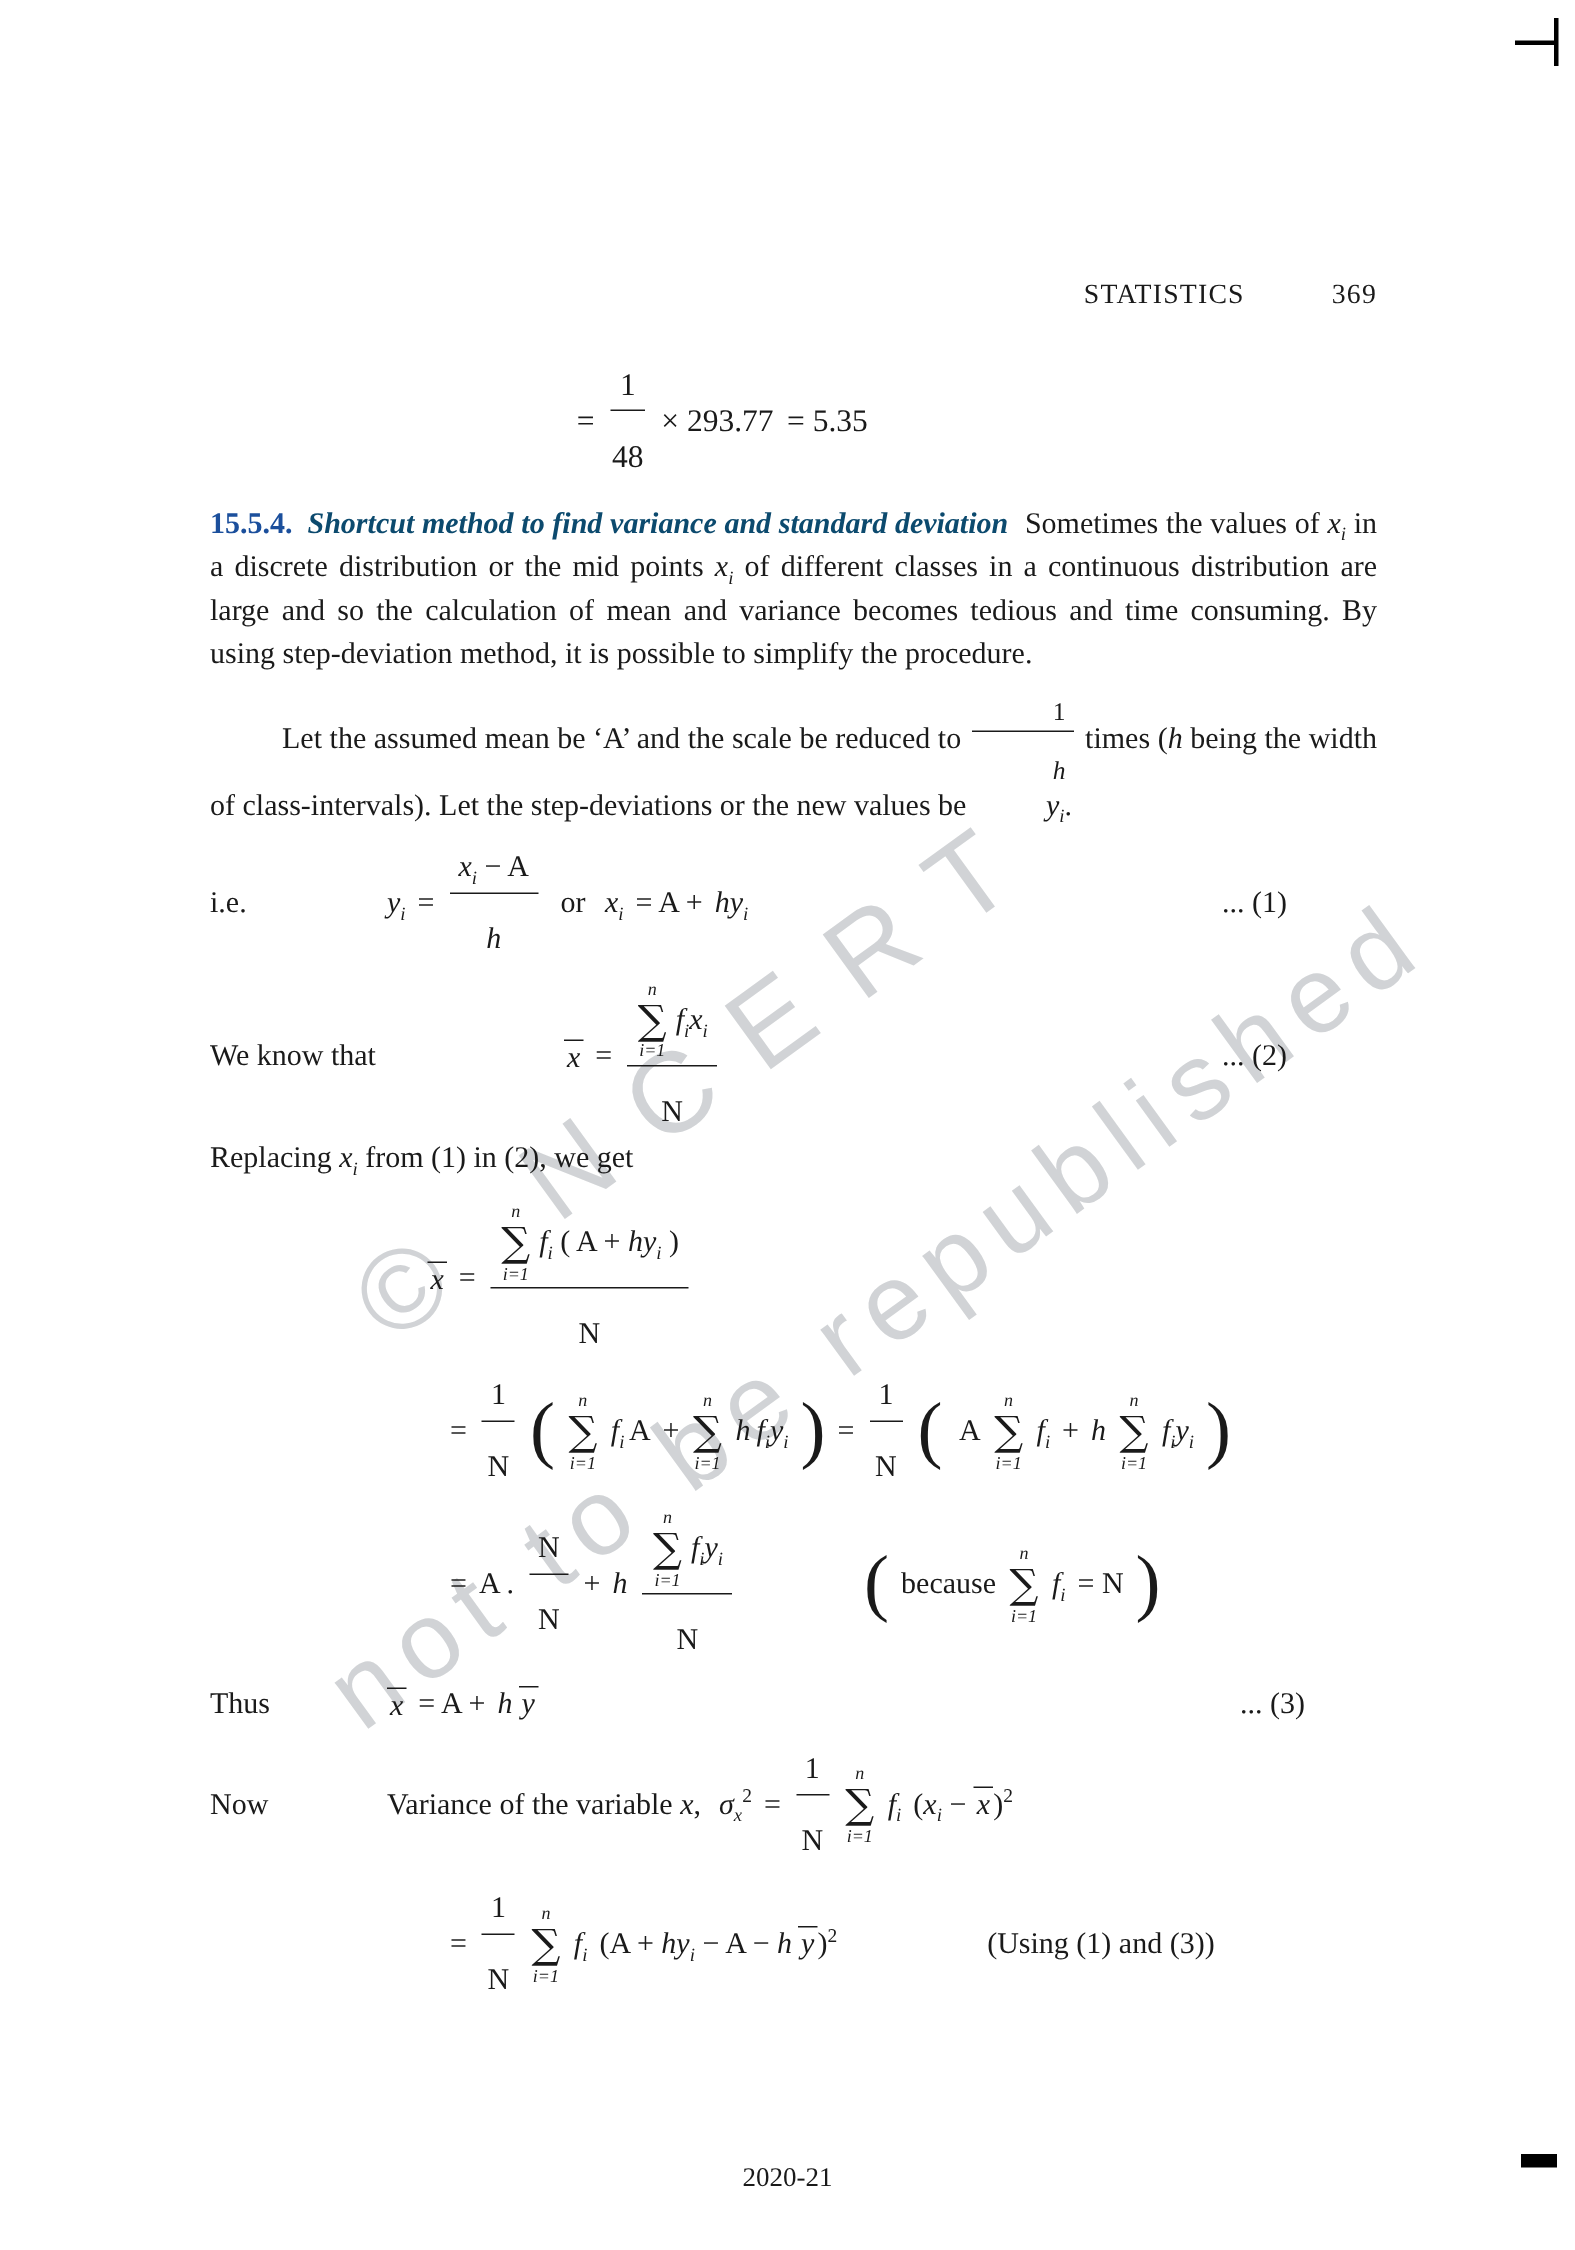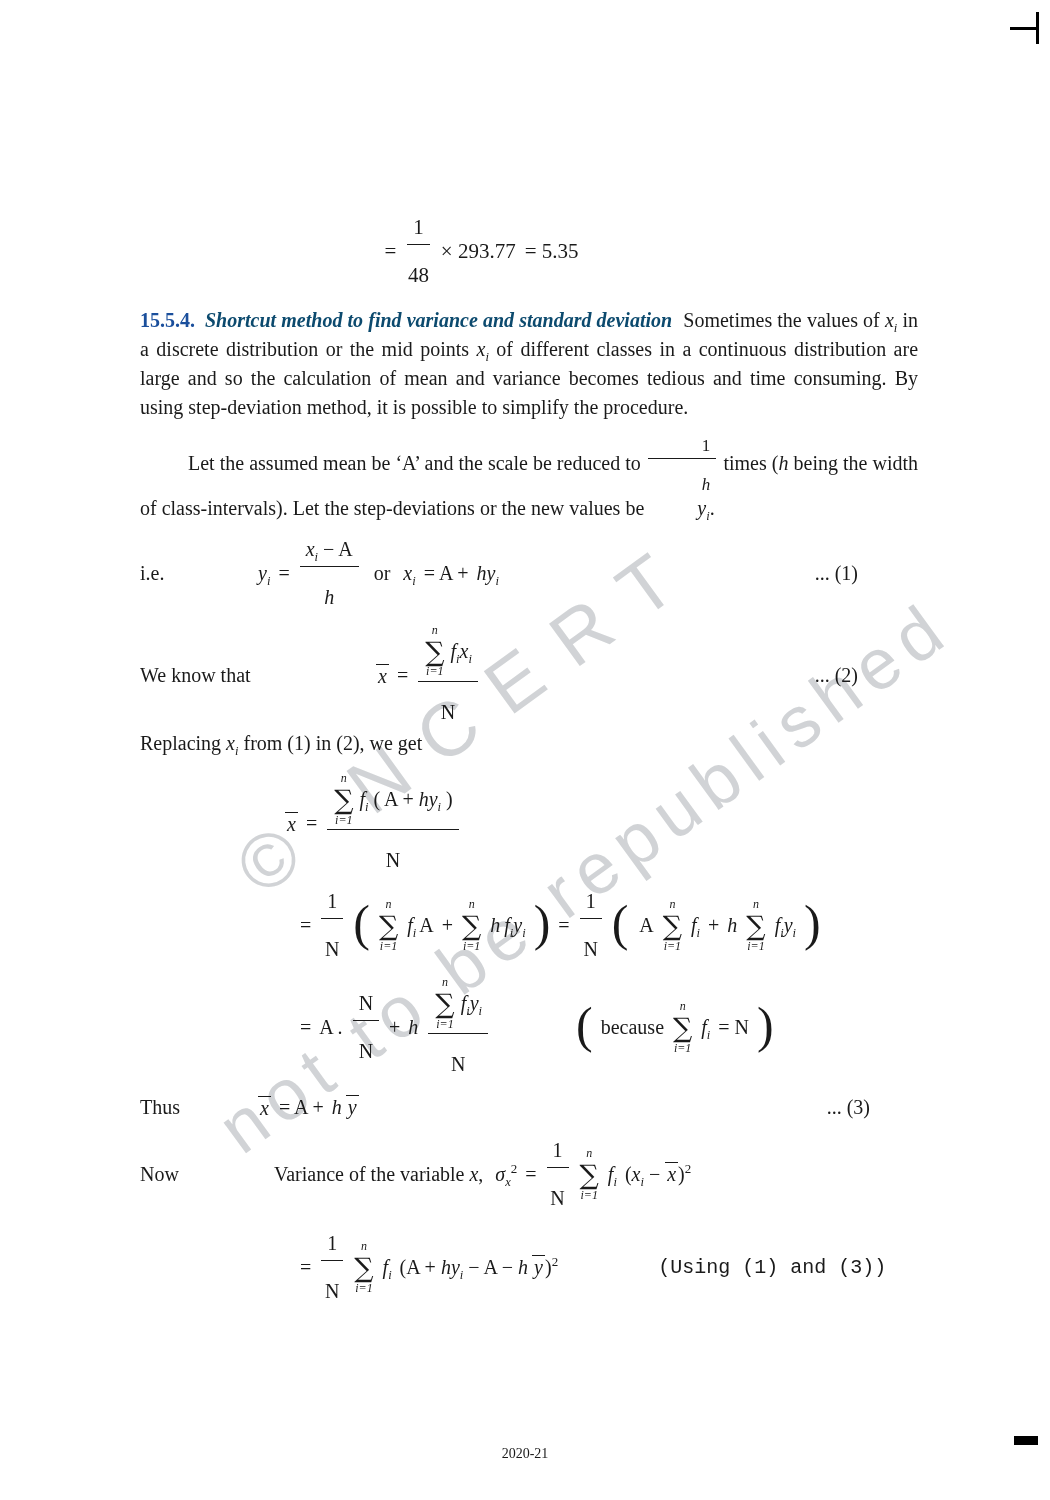--- a/index.html
+++ b/index.html
@@ -69,42 +69,46 @@
   .eqrow { display:flex; align-items:center; margin-top:12px; }
   .eqlabel { flex:0 0 118px; }
   .eqlabel.wide { flex-basis:150px; }
   .formula { display:inline-flex; align-items:center; gap:8px; }
   .tallrow .formula { margin-left:86px; }
   .eqnum { margin-left:auto; margin-right:60px; }
 
   .deq { display:flex; align-items:center; gap:8px; margin-top:12px; margin-left:160px; }
   .deq.first { margin-left:145px; margin-top:14px; }
   .because-group { margin-left:78px; display:inline-flex; align-items:center; gap:8px; }
-  .using-note { margin-left:92px;font-family:Liberation Mono, monospace; }
-  .now-text { margin-left:16px; margin-right:12px;font-family:Liberation Serif, serif; }
+  .using-note { margin-left:92px; }
+  .now-text { margin-right:12px;font-family:Liberation Serif, serif; }
 
   .footer { position:absolute; left:0; right:0; bottom:38px; text-align:center;
-            font-size:14px; z-index:2; }
+            font-size:18px; z-index:2; }
 </style>
 </head>
 <body>
 
 <div class="page">
 
   <div class="mark mark-tr-v"></div>
   <div class="mark mark-tr-h"></div>
   <div class="mark mark-br"></div>
 
   <div class="watermark">
     <div class="wm1">© NCERT</div>
     <div class="wm2">not to be republished</div>
   </div>
 
   <div class="content">
 
+    <div class="header">
+      <span>STATISTICS</span>
+      <span>369</span>
+    </div>
 
     <div class="sd-eq">
       <span>=</span>
       <span class="frac">
           <span class="fnum">1</span>
           <span class="fden">48</span>
         </span>
       <span>× 293.77</span>
       <span>= 5.35</span>
     </div>

